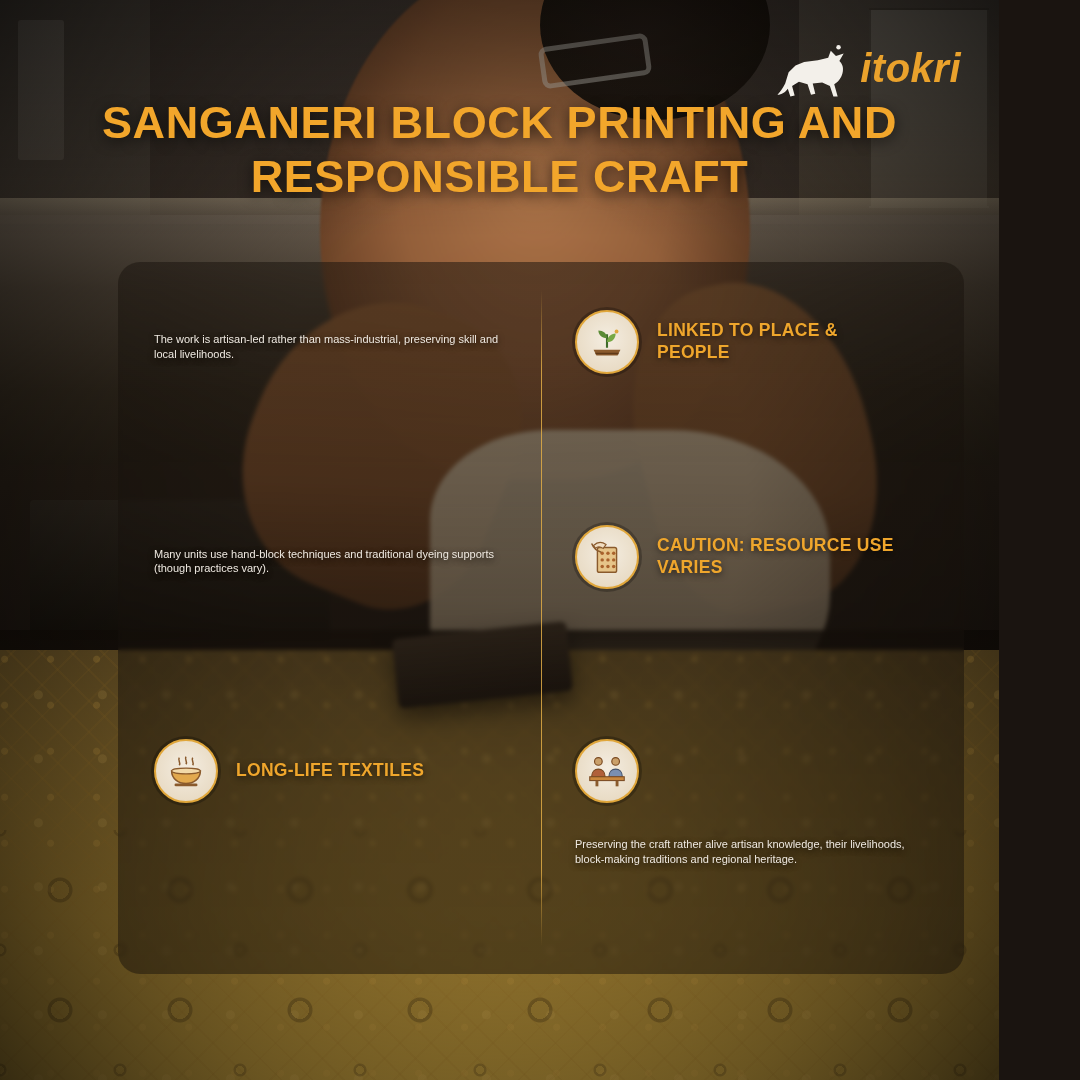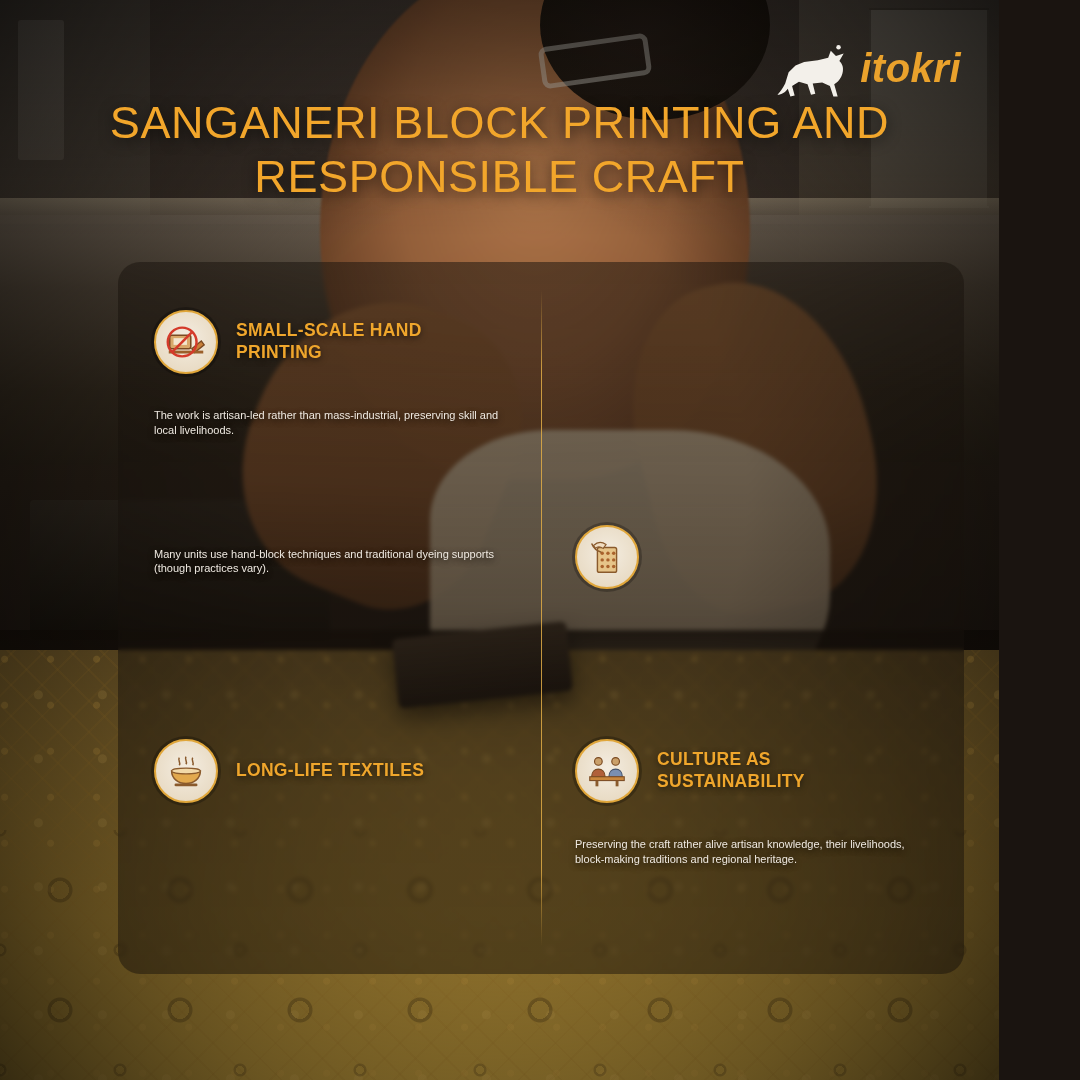--- a/index.html
+++ b/index.html
@@ -142,21 +142,21 @@
     position:absolute; right:38px; top:28px;
     display:flex; align-items:center; gap:6px;
   }
   .logo-mark { width:86px; height:80px; display:block; }
   .logo-word { font-size:40px; letter-spacing:.5px; color:#eaa22c; font-weight:700; font-style:italic; }
 
   .headline {
     position:absolute; left:0; right:0; top:96px;
     text-align:center;
     color:#f2a62b;
-    font-weight:400;
+    font-weight:700;
     font-size:45px;
     line-height:1.2;
     letter-spacing:.6px;
     text-shadow: 0 3px 14px rgba(0,0,0,.65);
     padding:0 90px;
   }
 
   .panel {
     position:absolute;
     left:118px; top:262px; width:846px; height:712px;
@@ -241,37 +241,37 @@
     </div>
 
     <h1 class="headline">SANGANERI BLOCK PRINTING AND RESPONSIBLE CRAFT</h1>
 
     <div class="panel">
       <div class="panel-divider"></div>
 
       <div class="grid">
 
         <div class="cell">
+          <p class="cell-body">The work is artisan-led rather than mass-industrial, preserving skill and local livelihoods.</p>
+        </div>
+
+        <div class="cell right">
           <div class="cell-head">
             <span class="badge">
               <svg viewBox="0 0 48 48" aria-hidden="true">
-                <rect x="7" y="17" width="22" height="14" rx="2" fill="#d8a86a" stroke="#7a4a22" stroke-width="1.6"></rect>
-                <rect x="11" y="20" width="14" height="7" fill="#f3e6cf"></rect>
-                <path d="M30 31l10-8 3 4-10 8z" fill="#c8803a" stroke="#7a4a22" stroke-width="1.4"></path>
-                <rect x="6" y="33" width="36" height="3" fill="#9b5f2a"></rect>
-                <circle cx="20" cy="24" r="15" fill="none" stroke="#d43a2a" stroke-width="2.6"></circle>
-                <line x1="10" y1="34" x2="30" y2="14" stroke="#d43a2a" stroke-width="2.6"></line>
+                <path d="M24 30V16" stroke="#3f6b2a" stroke-width="2.2" fill="none"></path>
+                <path d="M24 20c-6 0-9-4-9-8 5 0 9 3 9 8z" fill="#5a8b35"></path>
+                <path d="M24 24c6 0 9-4 9-9-5 0-9 4-9 9z" fill="#76a844"></path>
+                <path d="M10 32h28l-3 6H13z" fill="#8a5a2c"></path>
+                <path d="M12 36h24" stroke="#5f3a18" stroke-width="1.6"></path>
+                <circle cx="34" cy="13" r="2" fill="#e0a63a"></circle>
               </svg>
             </span>
-            <span class="cell-title">SMALL-SCALE HAND PRINTING</span>
+            <span class="cell-title">LINKED TO PLACE &amp; PEOPLE</span>
           </div>
-          <p class="cell-body">The work is artisan-led rather than mass-industrial, preserving skill and local livelihoods.</p>
-        </div>
-
-        <div class="cell right">
         </div>
 
         <div class="cell">
           <p class="cell-body">Many units use hand-block techniques and traditional dyeing supports (though practices vary).</p>
         </div>
 
         <div class="cell right">
           <div class="cell-head">
             <span class="badge">
               <svg viewBox="0 0 48 48" aria-hidden="true">
@@ -284,20 +284,21 @@
                     <circle cx="25" cy="27" r="1.8"></circle>
                     <circle cx="31" cy="27" r="1.8"></circle>
                   <circle cx="19" cy="34" r="1.8"></circle>
                     <circle cx="25" cy="34" r="1.8"></circle>
                     <circle cx="31" cy="34" r="1.8"></circle>
                 </g>
                 <path d="M10 12c4-4 9-4 13-1l-3 4c-3-2-6-2-8 0z" fill="#f0ddc2" stroke="#8a5a2c" stroke-width="1.2"></path>
                 <path d="M8 10c2 5 6 8 10 9" stroke="#8a5a2c" stroke-width="1.6" fill="none"></path>
               </svg>
             </span>
+            <span class="cell-title">CAUTION: RESOURCE USE VARIES</span>
           </div>
         </div>
 
         <div class="cell">
           <div class="cell-head">
             <span class="badge">
               <svg viewBox="0 0 48 48" aria-hidden="true">
                 <path d="M9 24h30c0 8-7 13-15 13S9 32 9 24z" fill="#e2a94e" stroke="#8a5a2c" stroke-width="1.6"></path>
                 <ellipse cx="24" cy="24" rx="15" ry="3" fill="#f2d9a8" stroke="#8a5a2c" stroke-width="1.2"></ellipse>
                 <path d="M17 18c2-3-2-5 0-8M24 17c2-3-2-5 0-8M31 18c2-3-2-5 0-8" stroke="#8a5a2c" stroke-width="1.6" fill="none"></path>
@@ -314,21 +315,20 @@
               <svg viewBox="0 0 48 48" aria-hidden="true">
                 <circle cx="15" cy="14" r="4" fill="#caa06a" stroke="#7a4a22" stroke-width="1.2"></circle>
                 <path d="M8 30c0-5 3-8 7-8s7 3 7 8z" fill="#b0603a" stroke="#7a4a22" stroke-width="1.2"></path>
                 <circle cx="33" cy="14" r="4" fill="#caa06a" stroke="#7a4a22" stroke-width="1.2"></circle>
                 <path d="M26 30c0-5 3-8 7-8s7 3 7 8z" fill="#7a8fb0" stroke="#46546c" stroke-width="1.2"></path>
                 <rect x="6" y="30" width="36" height="4" fill="#c9873c" stroke="#7a4a22" stroke-width="1.1"></rect>
                 <rect x="12" y="34" width="3" height="6" fill="#8a5a2c"></rect>
                 <rect x="33" y="34" width="3" height="6" fill="#8a5a2c"></rect>
               </svg>
             </span>
-            <span class="cell-title">CULTURE AS SUSTAINABILITY</span>
           </div>
           <p class="cell-body">Preserving the craft rather alive artisan knowledge, their livelihoods, block-making traditions and regional heritage.</p>
         </div>
 
       </div>
     </div>
 
   </div>
 </div>
 

